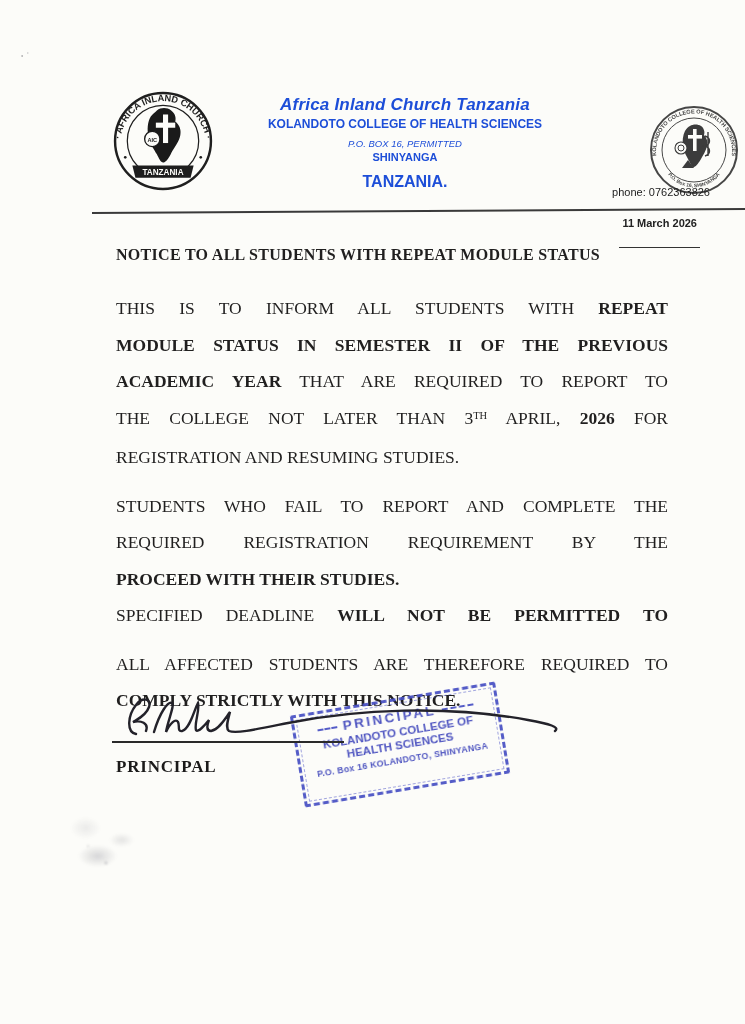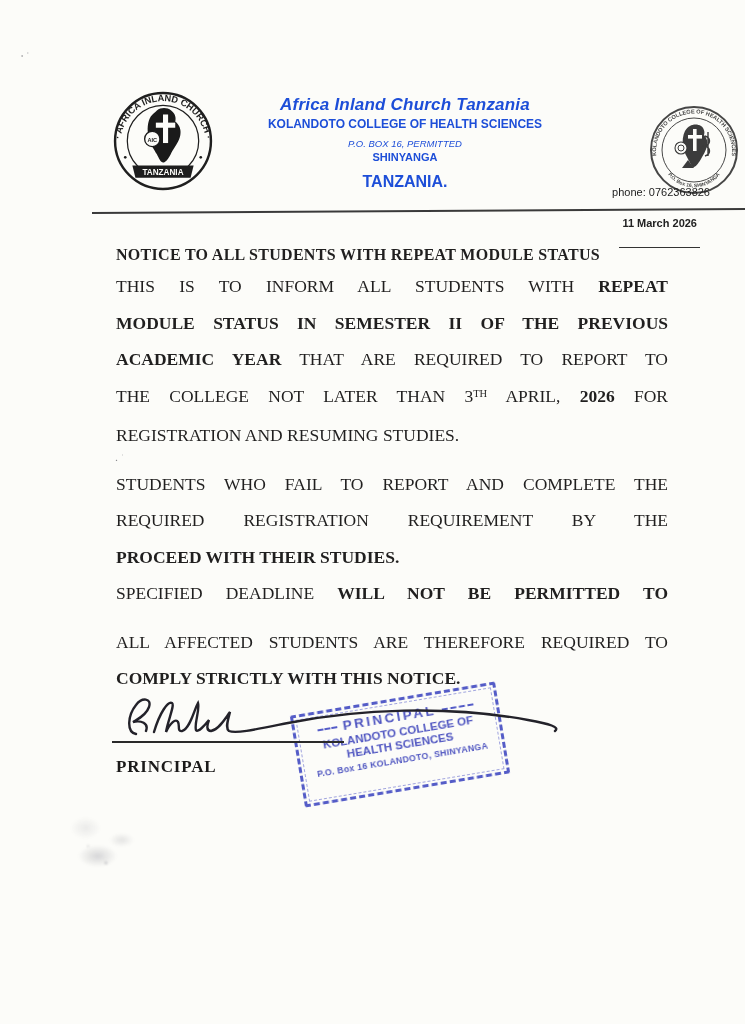--- a/index.html
+++ b/index.html
@@ -19,21 +19,21 @@
   .college-name { font-size:12px; font-weight:bold; margin-top:2px; }
   .addr { font-size:9.5px; font-style:italic; margin-top:7px; }
   .city { font-size:11px; font-weight:bold; margin-top:2px; }
   .country { font-size:16px; font-weight:bold; margin-top:10px; }
   .phone { position:absolute; right:35px; top:186px; font-family:"Liberation Sans",sans-serif; font-size:11px; color:#1c1c1c; }
   .head-rule { position:absolute; left:92px; top:210px; width:653px; height:2px; background:#3a3a3a; transform:rotate(-0.35deg); }
   .date { position:absolute; right:45px; top:217px; font-family:"Liberation Sans",sans-serif; font-size:11px; font-weight:bold; color:#222; border-bottom:1.5px solid #333; padding:0 3px 18px; }
 
   
   .doc-content { position:absolute; left:116px; top:244px; width:552px; }
-  .notice-title { font-size:16px; font-weight:bold; letter-spacing:.3px; line-height:22px; margin-bottom:2px; }
+  .notice-title { font-size:16px; font-weight:bold; letter-spacing:.3px; line-height:22px; margin-bottom:24px; }
   .para { margin-bottom:12px; font-size:17.5px; line-height:36.5px; }
   .line { white-space:nowrap; }
   .line.just { white-space:normal; text-align:justify; text-align-last:justify; }
   .b { font-weight:bold; }
   sup { font-size:.6em; vertical-align:baseline; position:relative; top:-.45em; }
 
   
   .sig-block { position:absolute; left:108px; top:692px; z-index:6; }
   .sig-name { font-size:19px; letter-spacing:.5px; margin:1px 0 0 8px; color:#1e1d1d; }
   .sig-title { font-size:17px; font-weight:bold; letter-spacing:.8px; margin:3px 0 0 8px; color:#1b1a1a; }

